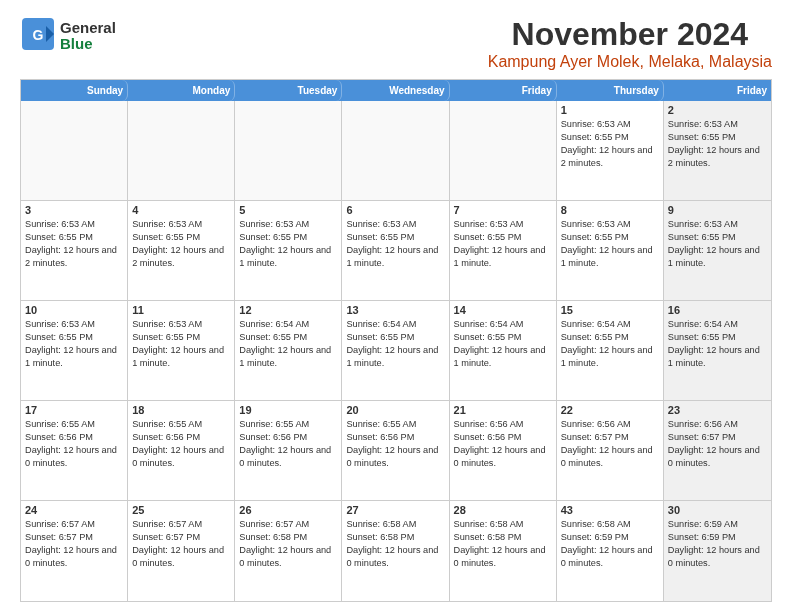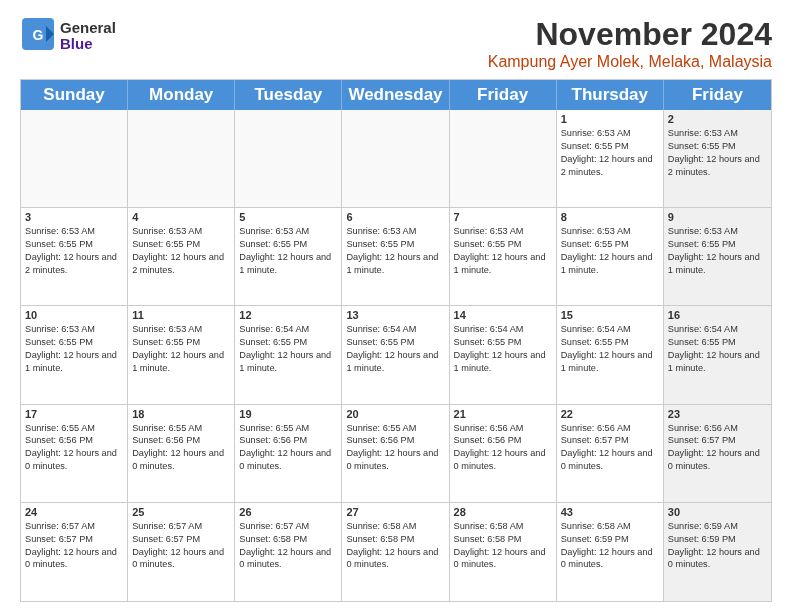--- a/index.html
+++ b/index.html
@@ -21,21 +21,21 @@
       display: flex;
       justify-content: space-between;
       align-items: flex-start;
       margin-bottom: 8px;
     }
     .logo {
       display: flex;
       align-items: center;
     }
     .title-block {
-      text-align: right;
+      text-align: center;
     }
     .main-title {
       font-size: 32px;
       font-weight: bold;
       color: #333;
     }
     .subtitle {
       font-size: 16px;
       color: #c2410c;
     }
@@ -45,25 +45,26 @@
       flex-direction: column;
       border: 1px solid #ccc;
     }
     .cal-header {
       display: grid;
       grid-template-columns: repeat(7, 1fr);
       background: #4a90d9;
     }
     .cal-header-cell {
       color: #fff;
-      font-size: 17px;
+      font-size: 10px;
       font-weight: bold;
       padding: 5px 4px;
-      text-align: center;
+      text-align: right;
       border-right: 1px solid rgba(255,255,255,0.3);
+      border-radius: 6px;
     }
     .cal-header-cell:last-child { border-right: none; }
     .cal-body {
       flex: 1;
       display: grid;
       grid-template-rows: repeat(5, 1fr);
     }
     .cal-row {
       display: grid;
       grid-template-columns: repeat(7, 1fr);
@@ -100,21 +101,21 @@
       <div>
         <svg width="36" height="36" viewBox="0 0 36 36">
           <rect x="2" y="2" width="32" height="32" rx="4" fill="#4a90d9"></rect>
           <text x="18" y="24" text-anchor="middle" fill="white" font-size="14" font-weight="bold" font-family="Arial">G</text>
 
           <polygon points="26,10 34,18 26,26" fill="#1a5fa8"></polygon>
         </svg>
       </div>
       <div style="margin-left:4px;">
         <div style="font-size:15px;font-weight:bold;color:#333;line-height:1.1;">General</div>
-        <div style="font-size:15px;font-weight:bold;color:#4c1d95;line-height:1.1;">Blue</div>
+        <div style="font-size:15px;font-weight:bold;color:#15803d;line-height:1.1;">Blue</div>
       </div>
     </div>
     <div class="title-block">
       <div class="main-title">November 2024</div>
       <div class="subtitle">Kampung Ayer Molek, Melaka, Malaysia</div>
     </div>
   </div>
 
   <div class="calendar">
     <div class="cal-header" id="cal-header-row">

